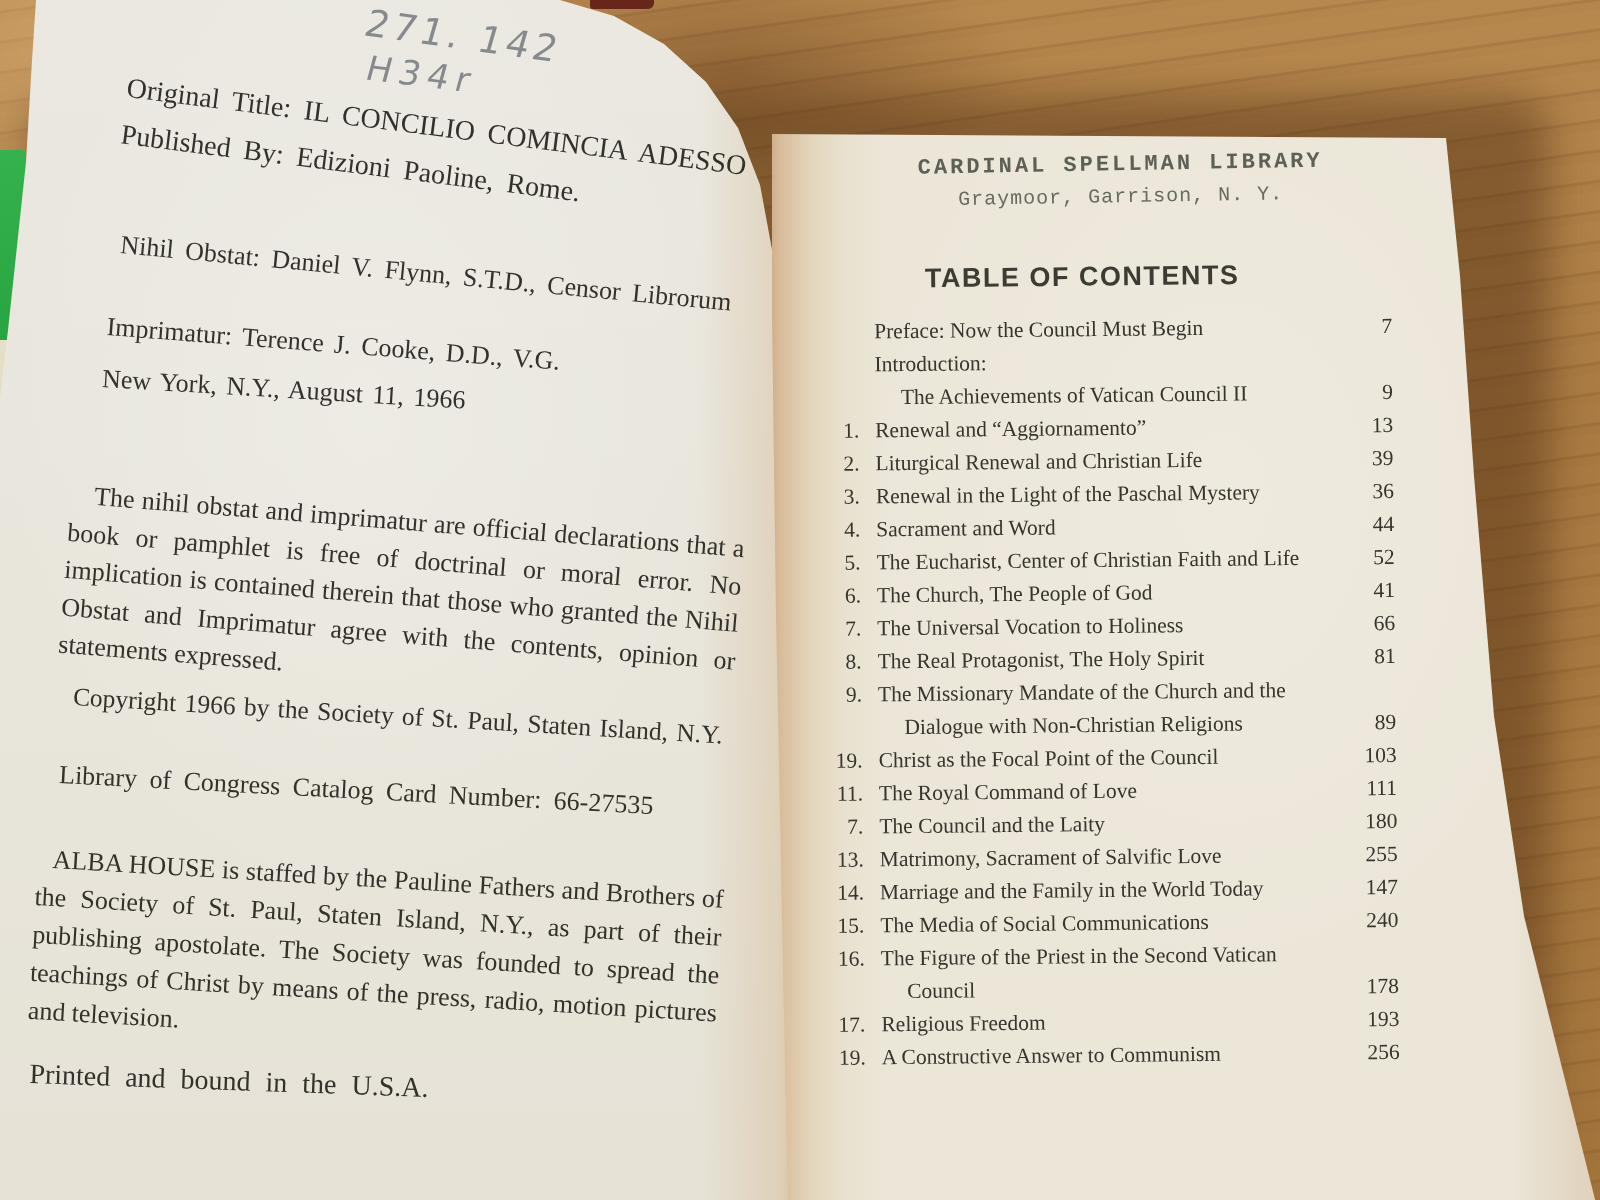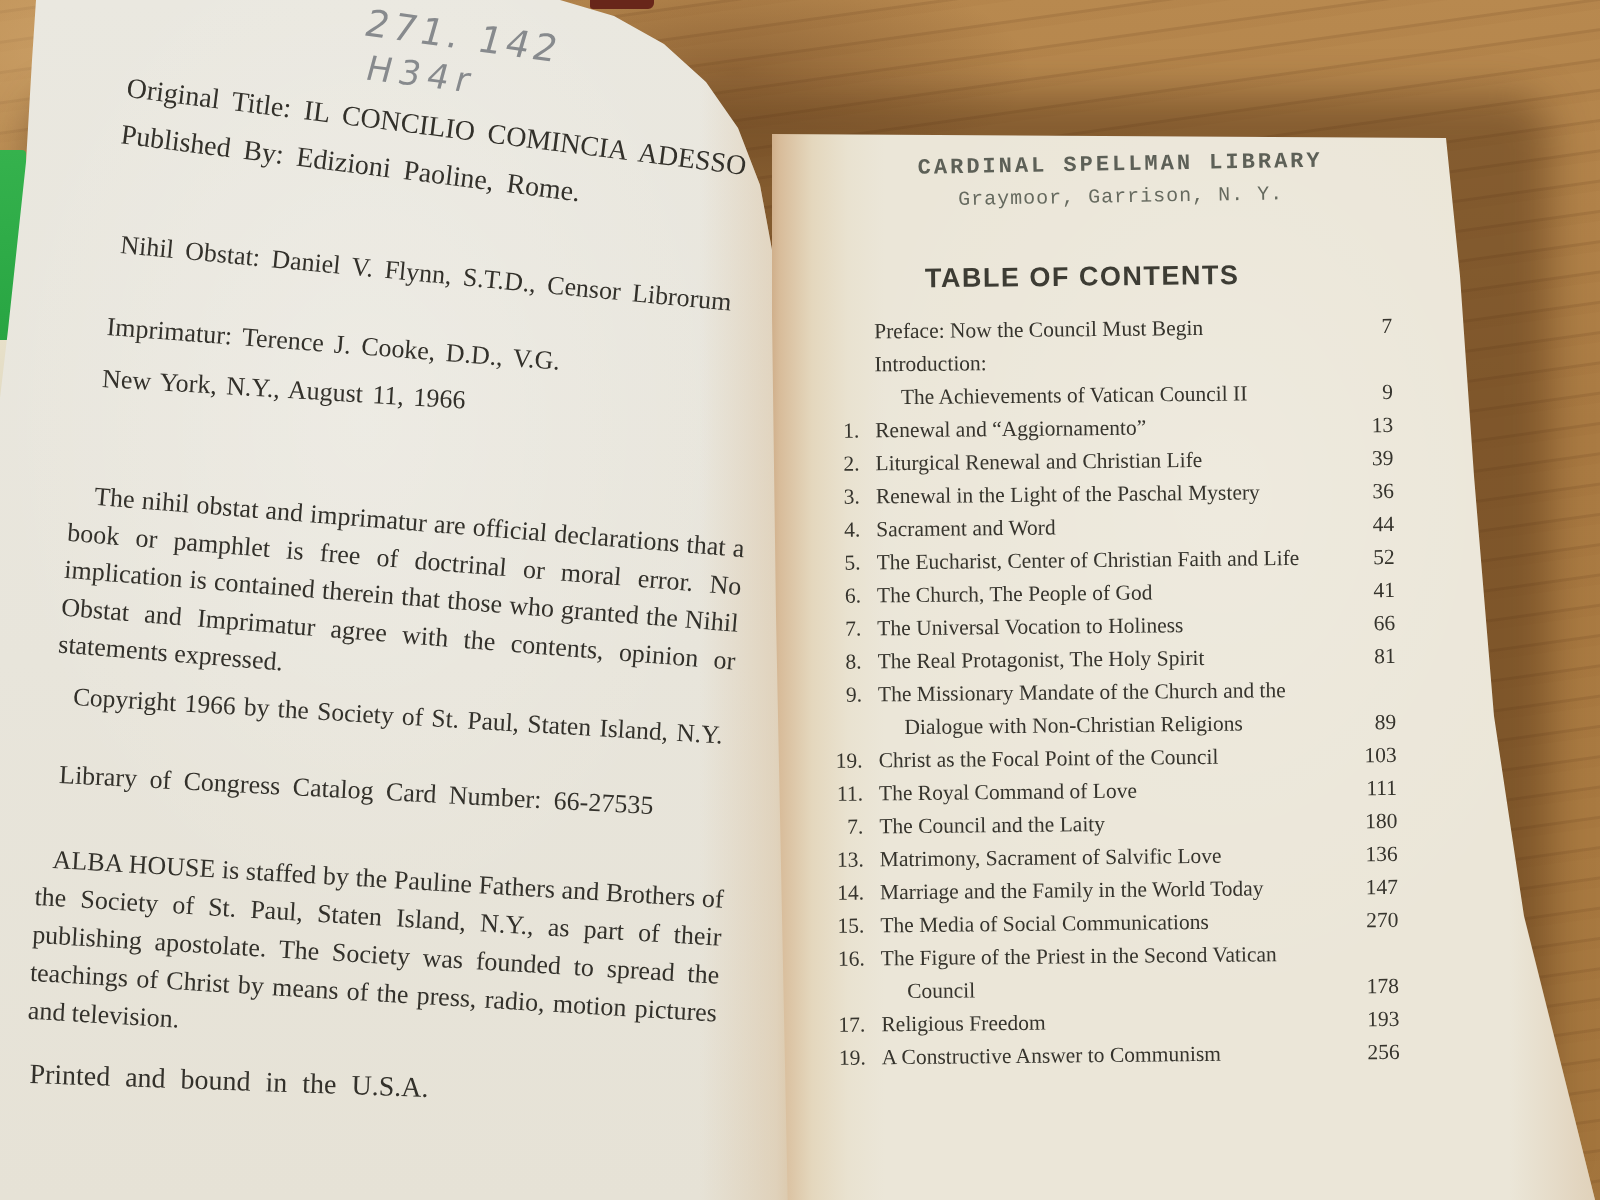--- a/index.html
+++ b/index.html
@@ -201,31 +201,31 @@
     <span class="toc-page">111</span>
   </div>
         <div class="toc-row">
     <span class="toc-num">7.</span>
     <span class="toc-title">The Council and the Laity</span>
     <span class="toc-page">180</span>
   </div>
         <div class="toc-row">
     <span class="toc-num">13.</span>
     <span class="toc-title">Matrimony, Sacrament of Salvific Love</span>
-    <span class="toc-page">136</span>
+    <span class="toc-page">255</span>
   </div>
         <div class="toc-row">
     <span class="toc-num">14.</span>
     <span class="toc-title">Marriage and the Family in the World Today</span>
     <span class="toc-page">147</span>
   </div>
         <div class="toc-row">
     <span class="toc-num">15.</span>
     <span class="toc-title">The Media of Social Communications</span>
-    <span class="toc-page">270</span>
+    <span class="toc-page">240</span>
   </div>
         <div class="toc-row">
     <span class="toc-num">16.</span>
     <span class="toc-title">The Figure of the Priest in the Second Vatican</span>
     <span class="toc-page"></span>
   </div>
         <div class="toc-row">
     <span class="toc-num"></span>
     <span class="toc-title indent">Council</span>
     <span class="toc-page">178</span>

